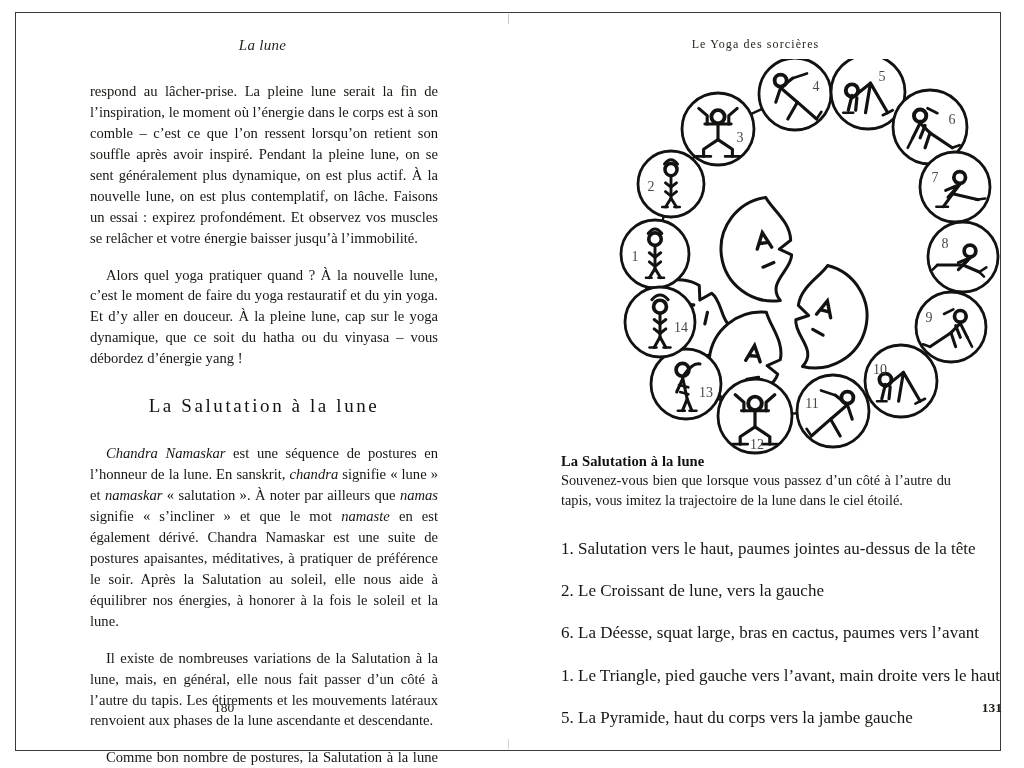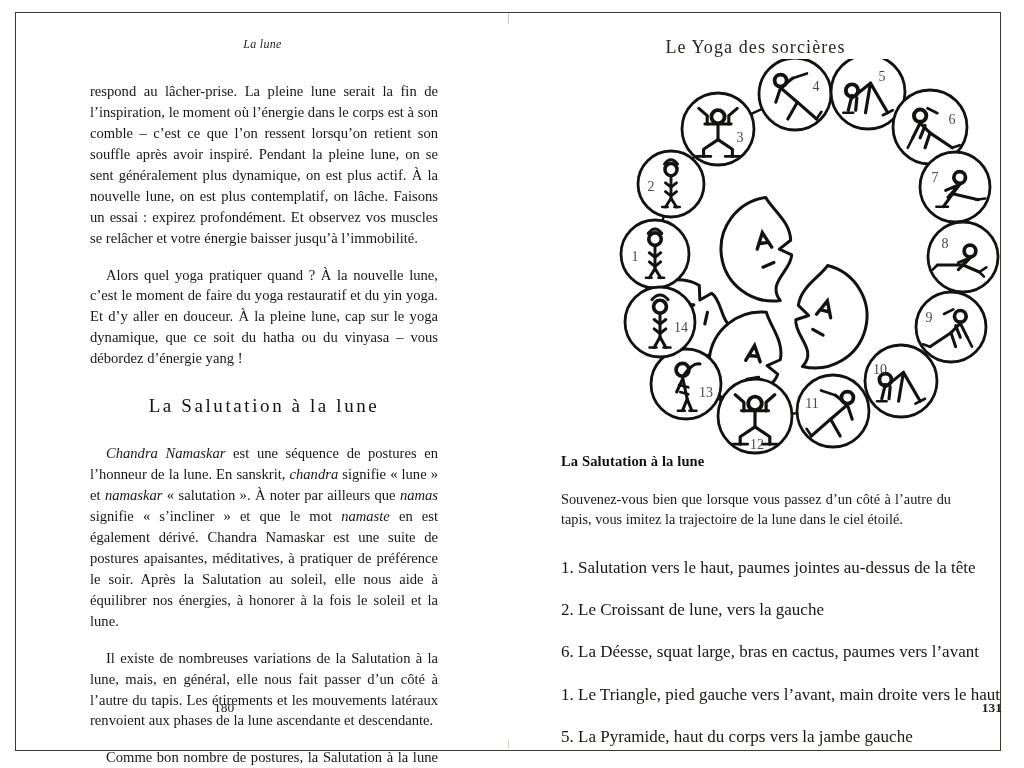--- a/index.html
+++ b/index.html
@@ -40,26 +40,26 @@
     top: 0; height: 739px;
   }
   #page-left  { left: 0;     width: 493px; }
   #page-right { left: 493px; width: 493px; }
 
   .running-head {
     position: absolute;
     top: 24px;
     width: 100%;
     text-align: center;
-    font-size: 12px;
+    font-size: 15px;
     letter-spacing: 0.3px;
     color: #26261f;
   }
   #running-head-left  { font-style: italic; }
-  #running-head-right { font-style: normal; letter-spacing: 1.1px; font-size: 18px; }
+  #running-head-right { font-style: normal; letter-spacing: 1.1px; font-size: 12px; }
 
   .body-col {
     position: absolute;
     left: 58px;
     width: 380px;
   }
 
   p.para {
     margin: 16px;
     font-size: 14.6px;
@@ -365,21 +365,21 @@
               <path stroke="#121210" stroke-width="2.6" fill="none" stroke-linecap="round" stroke-linejoin="round" d="M0,12 L-5,21 M0,12 L5,21"></path>
               <path stroke="#121210" stroke-width="2.2" fill="none" stroke-linecap="round" stroke-linejoin="round" d="M-9,21 L-3,21 M3,21 L9,21"></path>
             </g>
             <text x="21" y="7" fill="#4a4a46" font-size="14" font-family="&quot;Liberation Serif&quot;, serif" text-anchor="middle" dominant-baseline="middle">14</text>
           </g>
         </g>
     </svg>
 
     <div style="position:absolute; left:52px; top:440px; width:390px;">
       <h3 class="sub-title">La Salutation à la lune</h3>
-      <p class="rp" style="margin-top:19px;">Souvenez-vous bien que lorsque vous passez d’un côté à l’autre du tapis, vous imitez la trajectoire de la lune dans le ciel étoilé.</p>
+      <p class="rp" style="margin-top:0;">Souvenez-vous bien que lorsque vous passez d’un côté à l’autre du tapis, vous imitez la trajectoire de la lune dans le ciel étoilé.</p>
       <ol class="steps" id="steps-list" style="margin-top:26px;">
           <li>1. Salutation vers le haut, paumes jointes au-dessus de la tête</li>
           <li>2. Le Croissant de lune, vers la gauche</li>
           <li>6. La Déesse, squat large, bras en cactus, paumes vers l’avant</li>
           <li>1. Le Triangle, pied gauche vers l’avant, main droite vers le haut</li>
           <li>5. La Pyramide, haut du corps vers la jambe gauche</li>
         </ol>
     </div>
 
     <div class="folio" id="folio-right">131</div>

